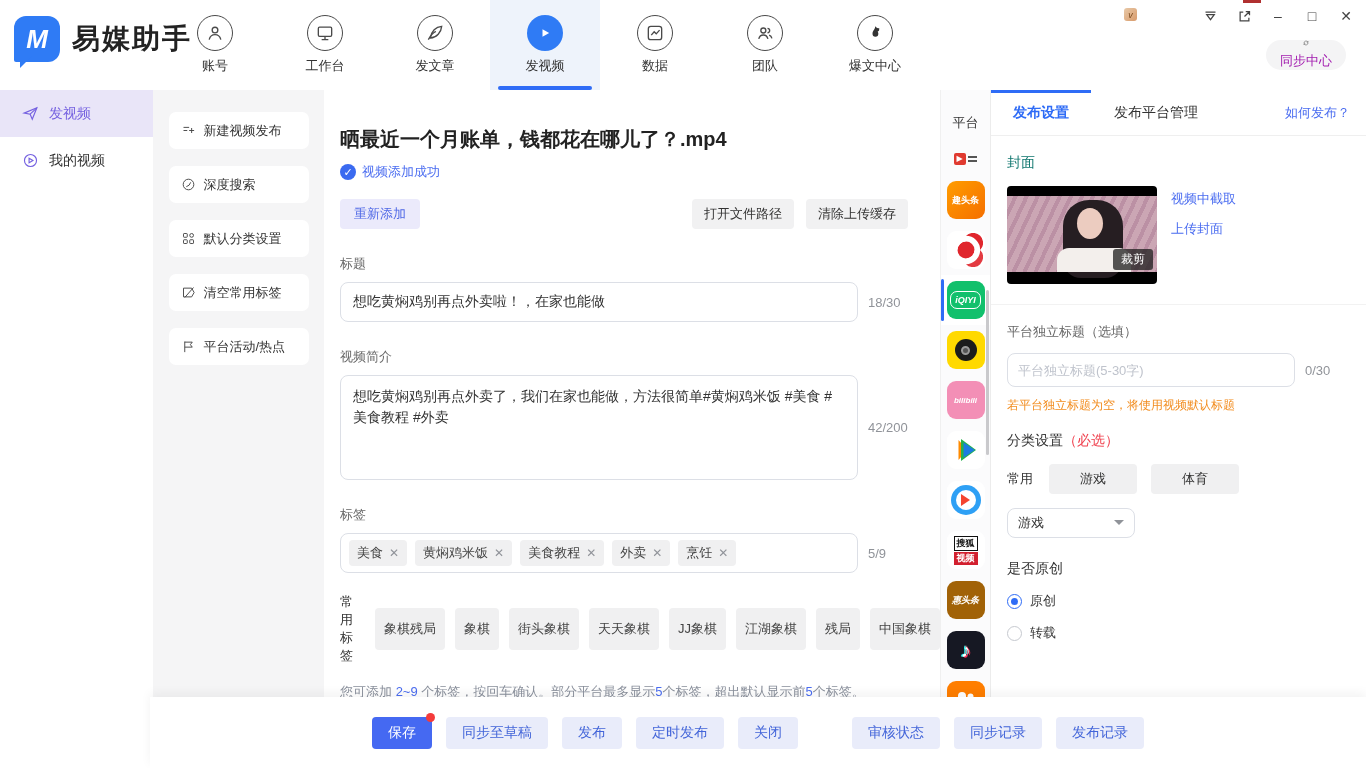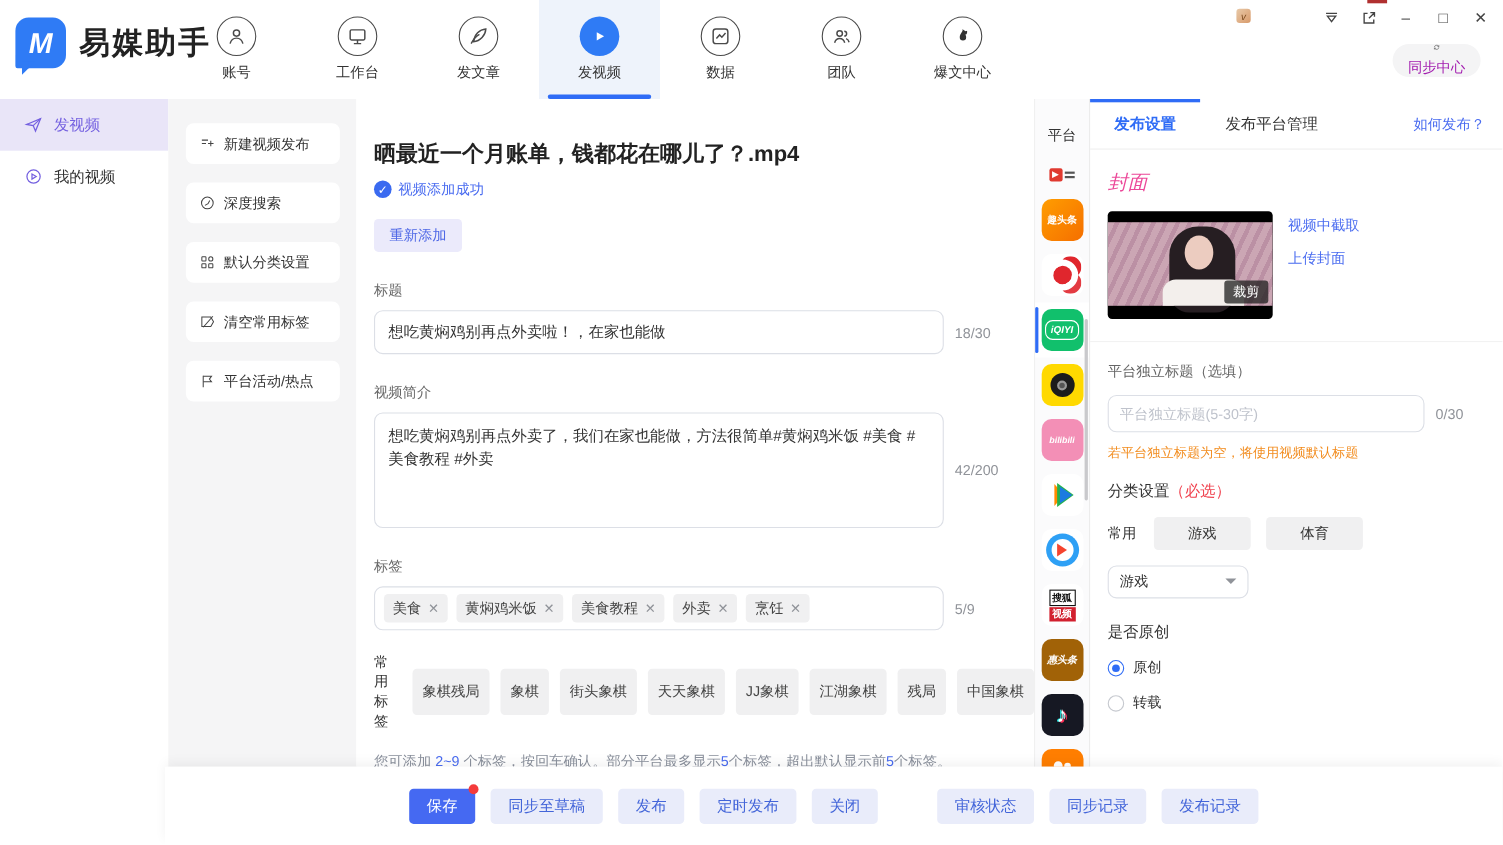--- a/index.html
+++ b/index.html
@@ -80,21 +80,21 @@
 
   
   .rightpanel { position:absolute; left:990px; top:90px; width:376px; height:607px; background:#fff; border-left:1px solid #ececec; }
   .tabs { position:relative; height:46px; border-bottom:1px solid #efefef; display:flex; align-items:center; }
   .tab-bar { position:absolute; left:0; top:0; width:100px; height:3px; background:#2f6cf6; }
   .tab { width:100px; text-align:center; font-size:14px; cursor:pointer; color:#333; }
   .tab.active { color:#2f6cf6; font-weight:bold; }
   .tab2 { width:130px; }
   .help-link { margin-left:auto; margin-right:16px; font-size:13px; color:#4a6cf0; cursor:pointer; }
   .rp-body { padding:18px 16px 0; }
-  .rp-label { font-size:18px; color:#ec4899;font-style:italic; }
+  .rp-label { font-size:14px; color:#0f766e; }
   .cover-row { display:flex; gap:14px; margin-top:14px; }
   .thumb { width:150px; height:98px; background:#000; border-radius:4px; position:relative; overflow:hidden; cursor:pointer; }
   .t-mid { position:absolute; left:0; right:0; top:10px; bottom:12px;
     background:repeating-linear-gradient(115deg,#cba6b4 0 6px,#bb90a4 6px 10px); }
   .t-hair { position:absolute; left:56px; top:4px; width:60px; height:78px; background:#261e22; border-radius:26px 26px 18px 18px; }
   .t-face { position:absolute; left:70px; top:12px; width:26px; height:31px; background:#ecccc0; border-radius:50%; }
   .t-body { position:absolute; left:50px; bottom:0; width:74px; height:24px; background:#f3efec; border-radius:12px 12px 0 0; }
   .crop-btn { position:absolute; right:4px; bottom:14px; background:rgba(30,30,30,.75); color:#fff; font-size:12px; padding:2px 8px; border-radius:3px; cursor:pointer; }
   .cover-links { display:flex; flex-direction:column; gap:12px; padding-top:4px; }
   .blue-link { font-size:13px; color:#4a6cf0; cursor:pointer; }
@@ -298,20 +298,24 @@
     </div>
 
   <div class="maincol">
     <div class="file-title">晒最近一个月账单，钱都花在哪儿了？.mp4</div>
     <div class="status-row">
       <span class="chk">✓</span>
       <span>视频添加成功</span>
     </div>
     <div class="act-row">
       <button class="btn-readd">重新添加</button>
+      <div class="act-right">
+        <button class="btn-gray">打开文件路径</button>
+        <button class="btn-gray">清除上传缓存</button>
+      </div>
     </div>
 
     <div class="fld-label">标题</div>
     <div class="fld-row">
       <input class="txt-input" value="想吃黄焖鸡别再点外卖啦！，在家也能做" style="">
       <span class="counter">18/30</span>
     </div>
 
     <div class="fld-label">视频简介</div>
     <div class="fld-row desc-row">

